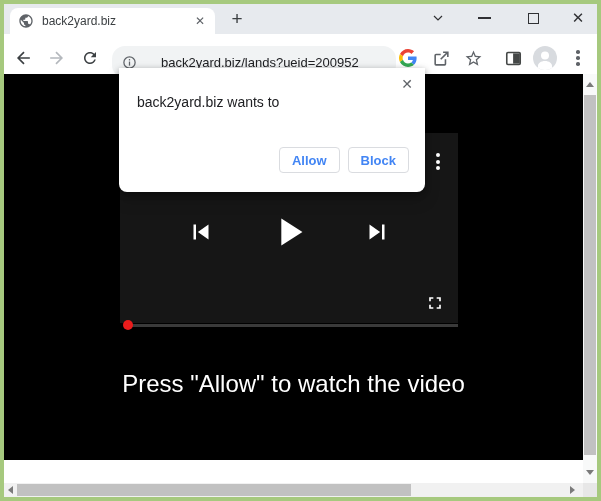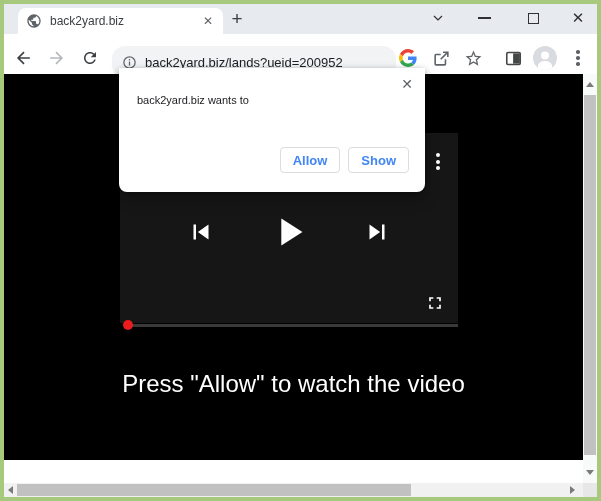--- a/index.html
+++ b/index.html
@@ -5,52 +5,52 @@
   html,body{margin:0;padding:0;background:#fff;}
   *{box-sizing:border-box;}
   .window{
     position:relative;width:601px;height:501px;
     border:4px solid var(--window-border,#a6c97e);
     background:#fff;overflow:hidden;
     font-family:"Liberation Sans",sans-serif;
   }
   
   .tabstrip{position:absolute;left:0;top:0;width:593px;height:30px;background:var(--tabstrip-bg,#e7eaee);}
-  .tab{position:absolute;left:6px;top:4px;width:205px;height:26px;background:#fff;border-radius:8px 8px 0 0;display:flex;align-items:center;padding:0 8px;margin-left:8px;}
+  .tab{position:absolute;left:6px;top:4px;width:205px;height:26px;background:#fff;border-radius:8px 8px 0 0;display:flex;align-items:center;padding:0 8px;}
   .tab-title{font-size:12px;color:#3c4043;margin-left:8px;flex:1;white-space:nowrap;overflow:hidden;}
   .tab-close{font-size:12px;color:#5f6368;cursor:default;padding:0 2px;}
   .newtab{position:absolute;left:221px;top:3px;width:24px;height:24px;display:flex;align-items:center;justify-content:center;font-size:19px;color:#3c4043;font-weight:400;}
   .winctl{position:absolute;top:3px;width:22px;height:22px;display:flex;align-items:center;justify-content:center;color:#303134;}
   .winctl.min span{display:block;width:13px;border-top:2px solid #303134;}
   .winctl.max span{display:block;width:11px;height:11px;border:1.5px solid #303134;}
   .winctl.close{font-size:15px;}
   
   .toolbar{position:absolute;left:0;top:30px;width:593px;height:40px;background:var(--toolbar-bg,#fff);}
   .tbtn{position:absolute;top:42px;width:24px;height:24px;display:flex;align-items:center;justify-content:center;}
   .toolbar .tbtn{top:12px;}
-  .omnibox{position:absolute;left:108px;top:12px;width:284px;height:25px;border-radius:13px;background:var(--omnibox-bg,#f1f3f4);display:flex;align-items:center;padding:16px 10px;gap:8px;}
+  .omnibox{position:absolute;left:108px;top:12px;width:284px;height:25px;border-radius:13px;background:var(--omnibox-bg,#f1f3f4);display:flex;align-items:center;padding:16px 10px;gap:24px;}
   .url{font-size:13px;color:var(--text-primary,#202124);white-space:nowrap;overflow:hidden;}
   .kebab{display:flex;flex-direction:column;gap:2.5px;align-items:center;}
   .kebab i{width:3.5px;height:3.5px;border-radius:50%;background:#5f6368;}
   .avatar-wrap{width:24px;height:24px;border-radius:50%;overflow:hidden;background:#d8dbdf;}
   
   .content{position:absolute;left:0;top:70px;width:579px;height:386px;background:var(--page-bg,#000);}
   .player{position:absolute;left:116px;top:59px;width:338px;height:190px;background:var(--player-bg,#161616);}
   .player-kebab{position:absolute;left:316px;top:20px;}
   .player-kebab i{background:#fff;width:4px;height:4px;}
   .pcontrols{position:absolute;left:0;top:76px;width:100%;display:flex;justify-content:center;align-items:center;gap:50px;}
   .fullscreen{position:absolute;right:13px;bottom:10px;width:20px;height:20px;}
   .progress-line{position:absolute;left:8px;right:0;bottom:-4px;height:3px;background:#3a3a3a;}
   .progress-dot{position:absolute;left:3px;bottom:-7px;width:10px;height:10px;border-radius:50%;background:var(--progress-red,#ea1c1c);}
   .page-message{position:absolute;left:0;top:296px;width:579px;text-align:center;color:#fff;font-size:24px;}
   .below-fold{position:absolute;left:0;top:456px;width:579px;height:23px;background:#fff;}
   
   .perm-dialog{position:absolute;left:115px;top:64px;width:306px;height:124px;background:#fff;border-radius:0 0 8px 8px;box-shadow:0 2px 6px rgba(0,0,0,.35),0 8px 16px rgba(0,0,0,.18);z-index:30;}
   .perm-close{position:absolute;right:12px;top:8px;font-size:14px;color:#5f6368;}
-  .perm-title{position:absolute;left:18px;top:26px;font-size:11px;color:var(--text-primary,#202124);}
+  .perm-title{position:absolute;left:18px;top:26px;font-size:14px;color:var(--text-primary,#202124);}
   .perm-row{position:absolute;left:22px;top:50px;display:flex;align-items:center;gap:13px;}
   .perm-label{font-size:12.5px;color:#3c4043;}
   .perm-buttons{position:absolute;right:16px;top:79px;display:flex;gap:8px;}
   .perm-btn{height:26px;min-width:56px;padding:0 12px;border:1px solid #dadce0;border-radius:4px;background:#fff;color:var(--accent-blue,#4285f4);font-size:13px;font-weight:700;font-family:"Liberation Sans",sans-serif;display:flex;align-items:center;justify-content:center;text-align:right;}
   
   .vscroll{position:absolute;left:579px;top:70px;width:14px;height:409px;background:#f8f9f9;}
   .vthumb{position:absolute;left:1px;top:21px;width:12px;height:360px;background:var(--scrollbar-thumb,#c1c1c1);}
   .tri{width:0;height:0;position:absolute;}
   .tri.up{left:3px;top:8px;border-left:4px solid transparent;border-right:4px solid transparent;border-bottom:5px solid #7a7a7a;}
   .tri.down{left:3px;bottom:8px;border-left:4px solid transparent;border-right:4px solid transparent;border-top:5px solid #7a7a7a;}
@@ -193,21 +193,21 @@
     <div class="page-message">Press "Allow" to watch the video</div>
   </div>
 
   <div class="below-fold"></div>
 
   <div class="perm-dialog">
     <span class="perm-close">✕</span>
     <div class="perm-title">back2yard.biz wants to</div>
     <div class="perm-buttons">
       <button class="perm-btn">Allow</button>
-      <button class="perm-btn">Show</button>
+      <button class="perm-btn">Block</button>
     </div>
   </div>
 
   <div class="vscroll">
     <span class="tri up"></span>
     <div class="vthumb"></div>
     <span class="tri down"></span>
   </div>
   <div class="hscroll">
     <span class="tri left"></span>

